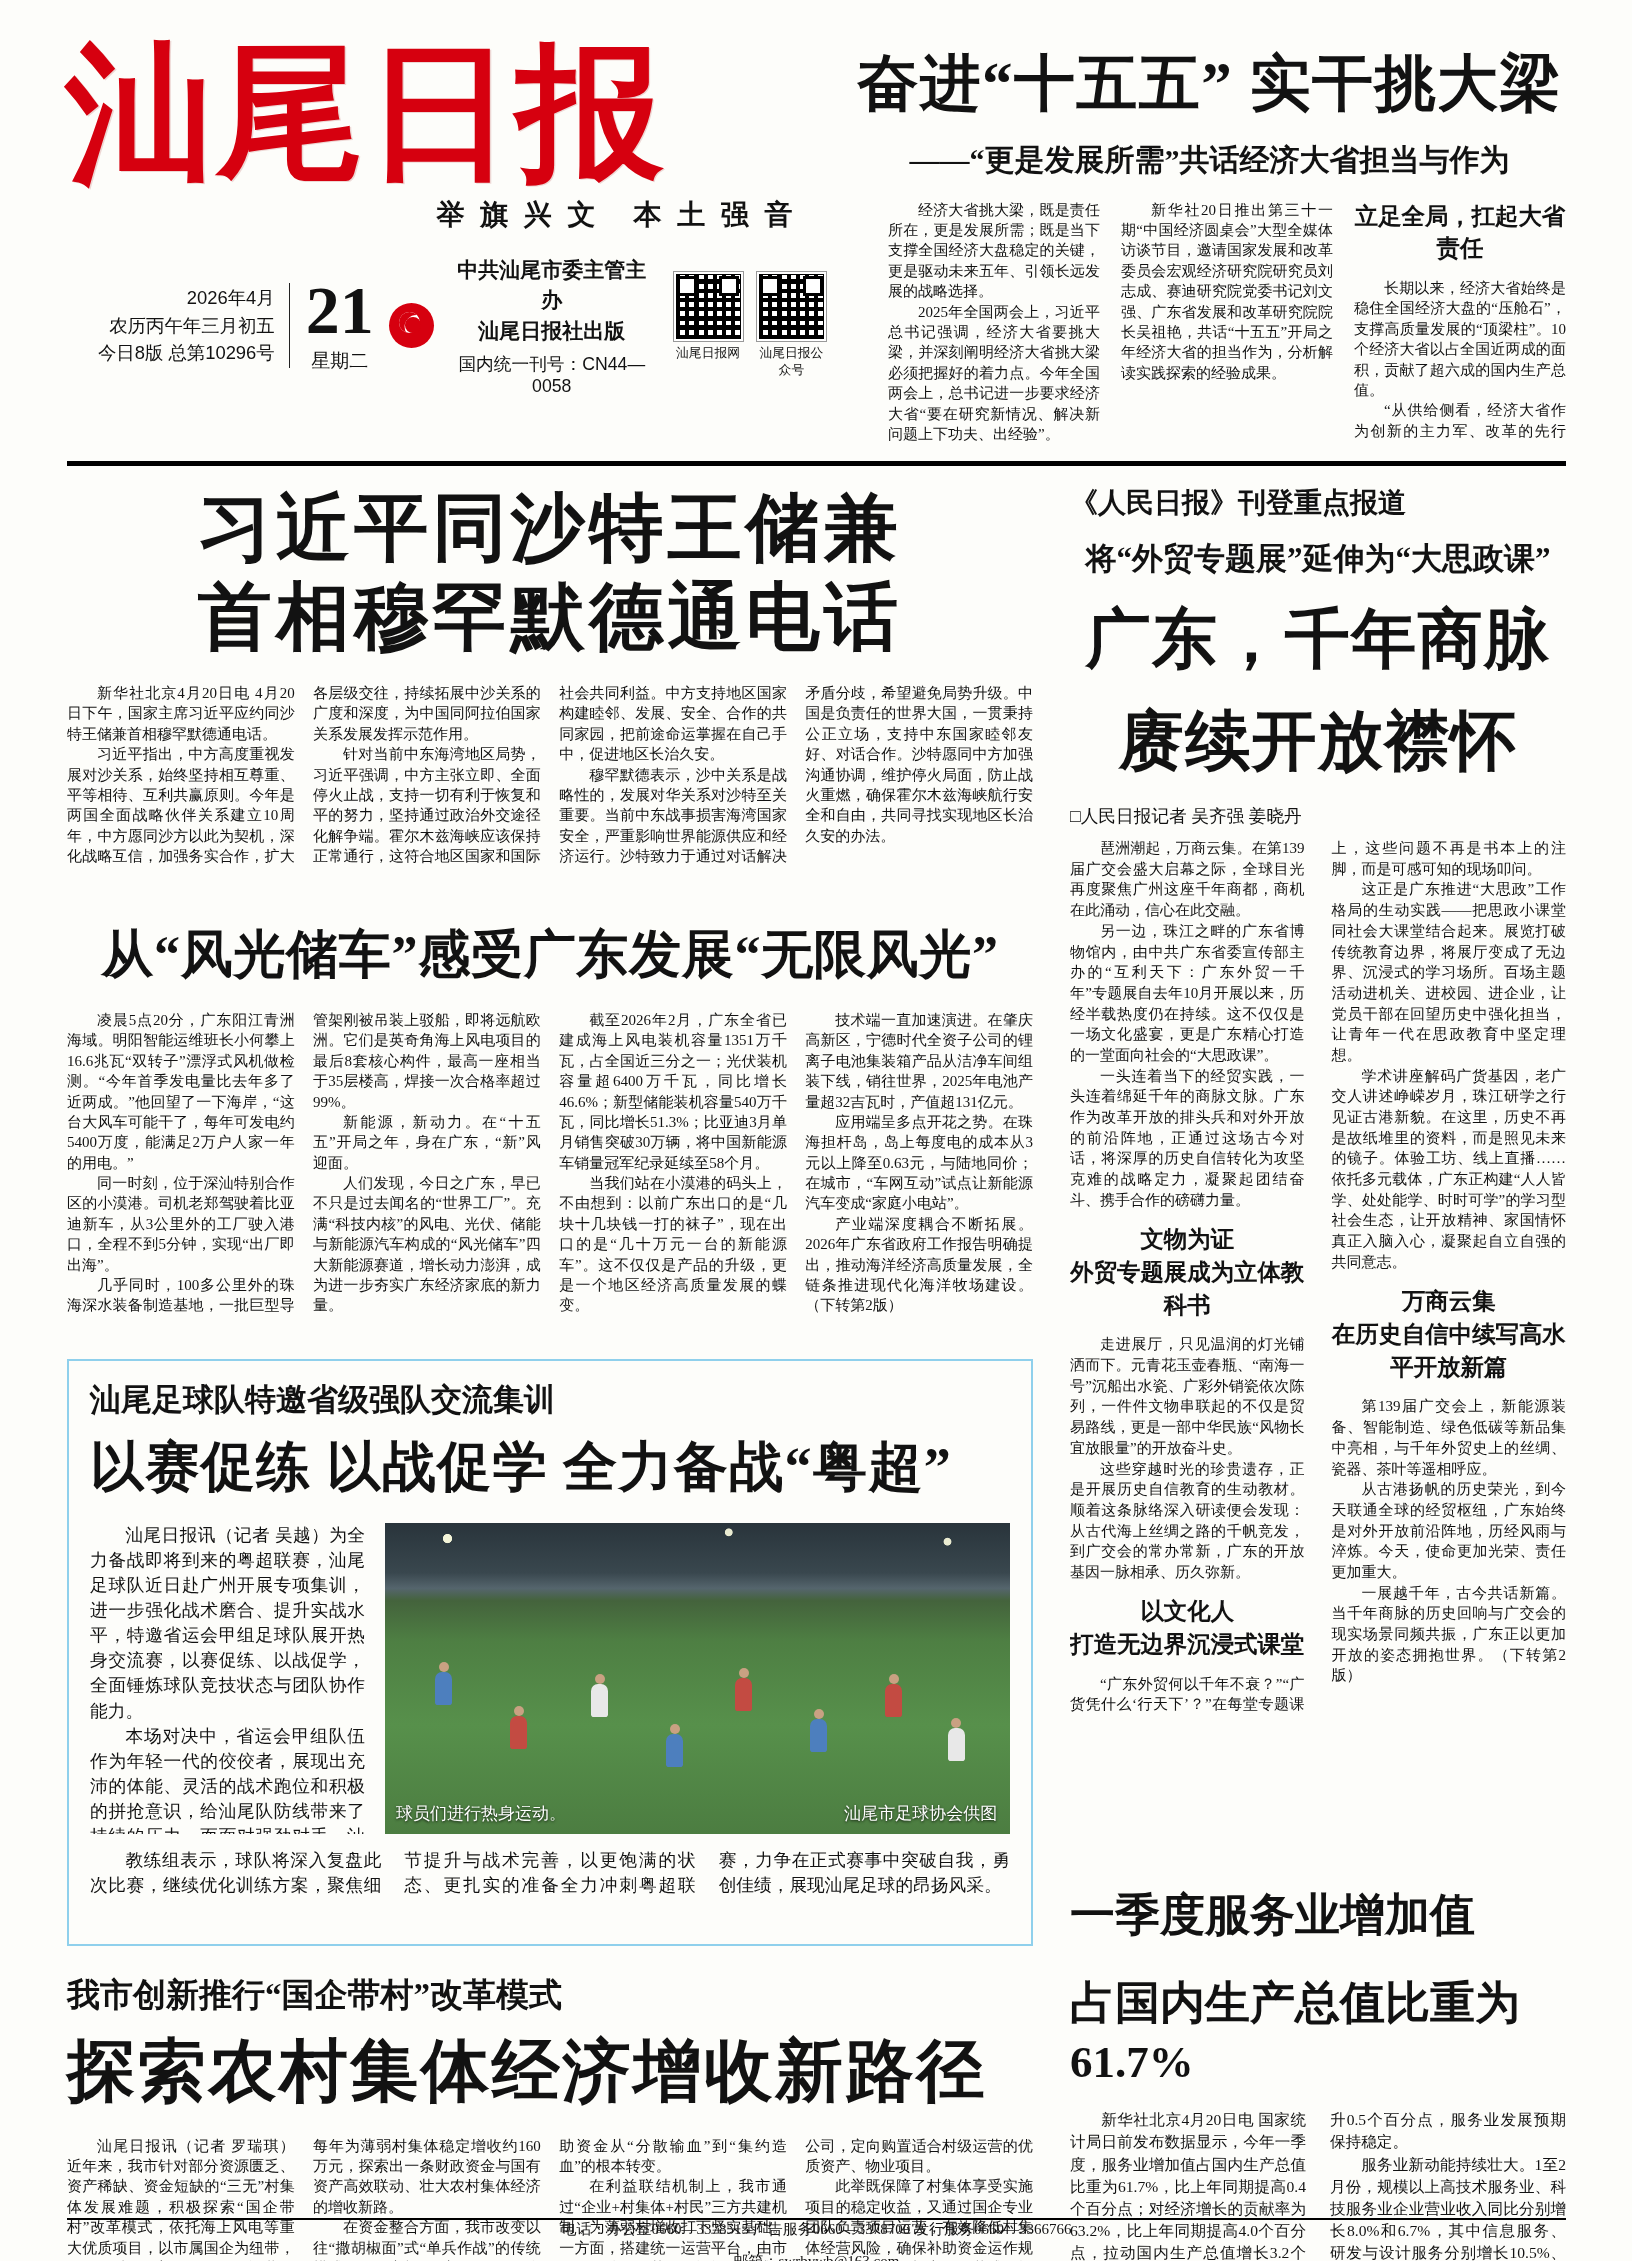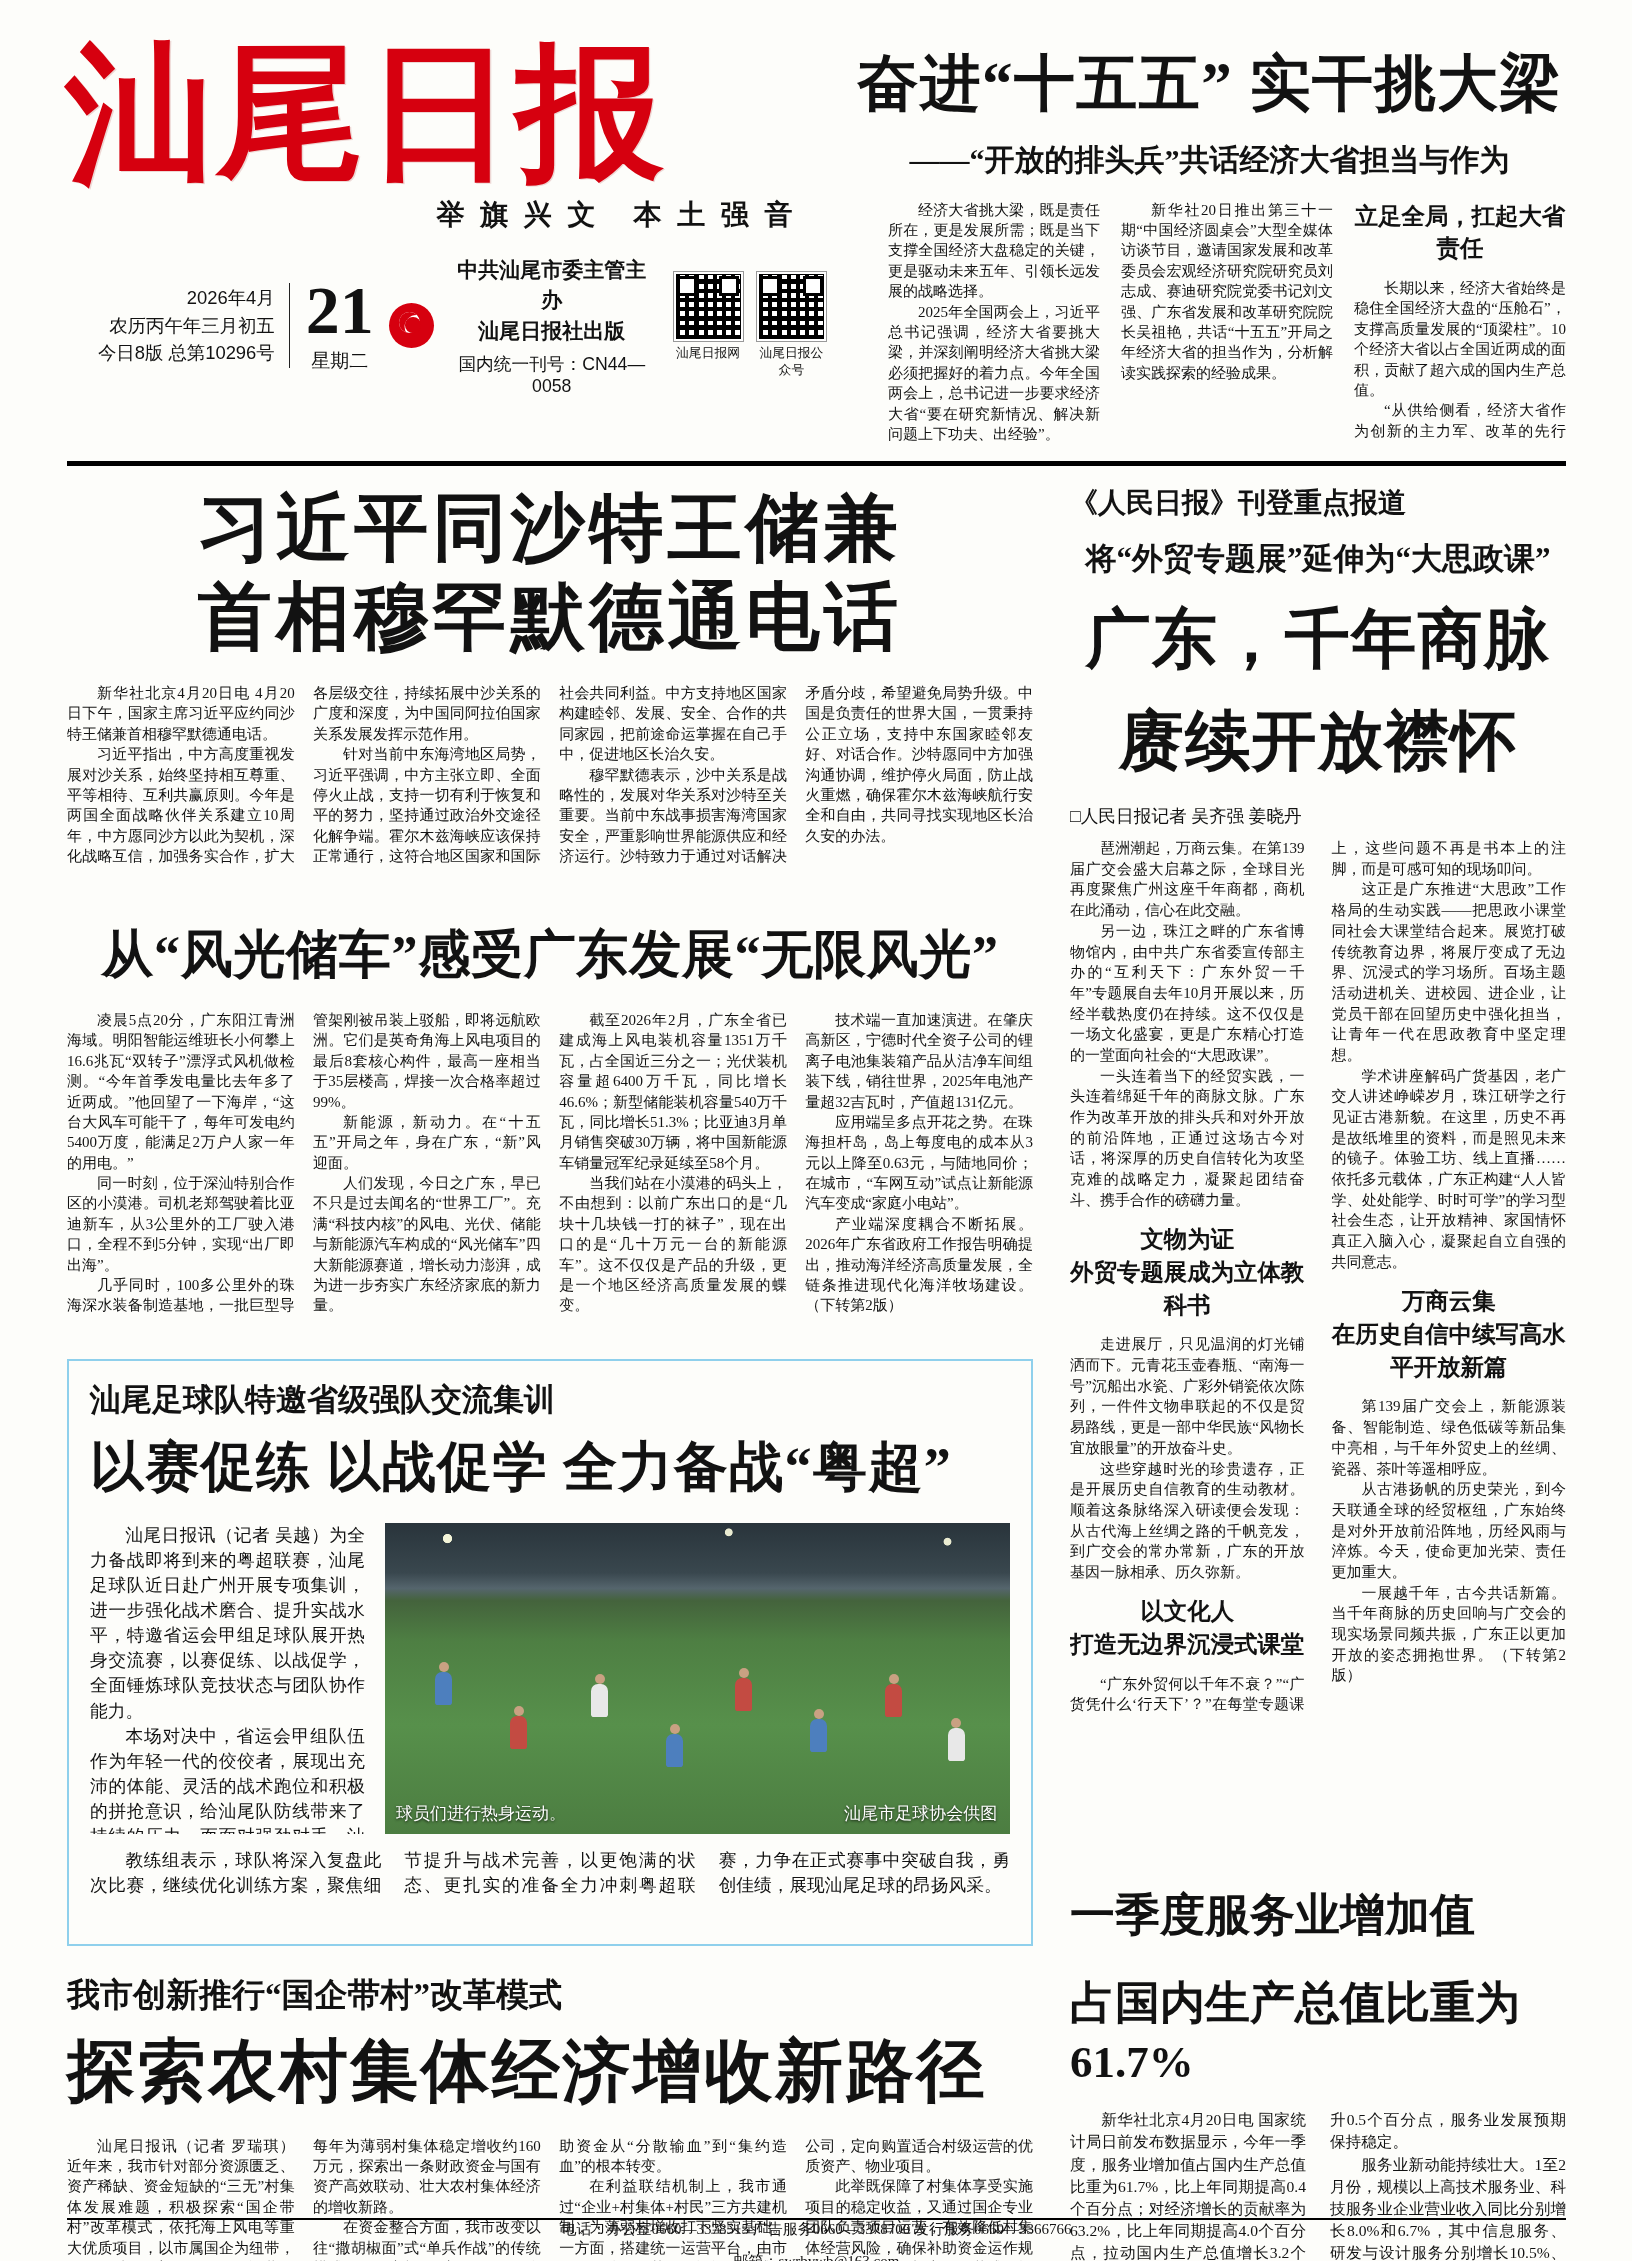--- a/index.html
+++ b/index.html
@@ -131,21 +131,21 @@
           <div class="qr-block">
             <div class="qr"></div>
             <div class="qr-label">汕尾日报公众号</div>
           </div>
         </div>
       </div>
     </div>
 
     <div class="header-right">
       <div class="rt-title">奋进“十五五” 实干挑大梁</div>
-      <div class="rt-subtitle">——“开放的排头兵”共话经济大省担当与作为</div>
+      <div class="rt-subtitle">——“更是发展所需”共话经济大省担当与作为</div>
       <div class="rt-body">
           <p class="para">经济大省挑大梁，既是责任所在，更是发展所需；既是当下支撑全国经济大盘稳定的关键，更是驱动未来五年、引领长远发展的战略选择。</p>
           <p class="para">2025年全国两会上，习近平总书记强调，经济大省要挑大梁，并深刻阐明经济大省挑大梁必须把握好的着力点。今年全国两会上，总书记进一步要求经济大省“要在研究新情况、解决新问题上下功夫、出经验”。</p>
           <p class="para">新华社20日推出第三十一期“中国经济圆桌会”大型全媒体访谈节目，邀请国家发展和改革委员会宏观经济研究院研究员刘志成、赛迪研究院党委书记刘文强、广东省发展和改革研究院院长吴祖艳，共话“十五五”开局之年经济大省的担当作为，分析解读实践探索的经验成果。</p>
           <div class="col-subhead">立足全局，扛起大省责任</div>
           <p class="para">长期以来，经济大省始终是稳住全国经济大盘的“压舱石”，支撑高质量发展的“顶梁柱”。10个经济大省以占全国近两成的面积，贡献了超六成的国内生产总值。</p>
           <p class="para">“从供给侧看，经济大省作为创新的主力军、改革的先行者、开放的排头兵，是新业态新动能和新质生产力形成的策源地。从需求侧看，经济大省投资项目多、消费市场体量大、对外开放水平高，对拉动经济增长具有主引擎作用。”刘志成说，经济大省既要为“稳”托底，也要为“进”破局。（下转第2版）</p>
         </div>
     </div>
   </div>

